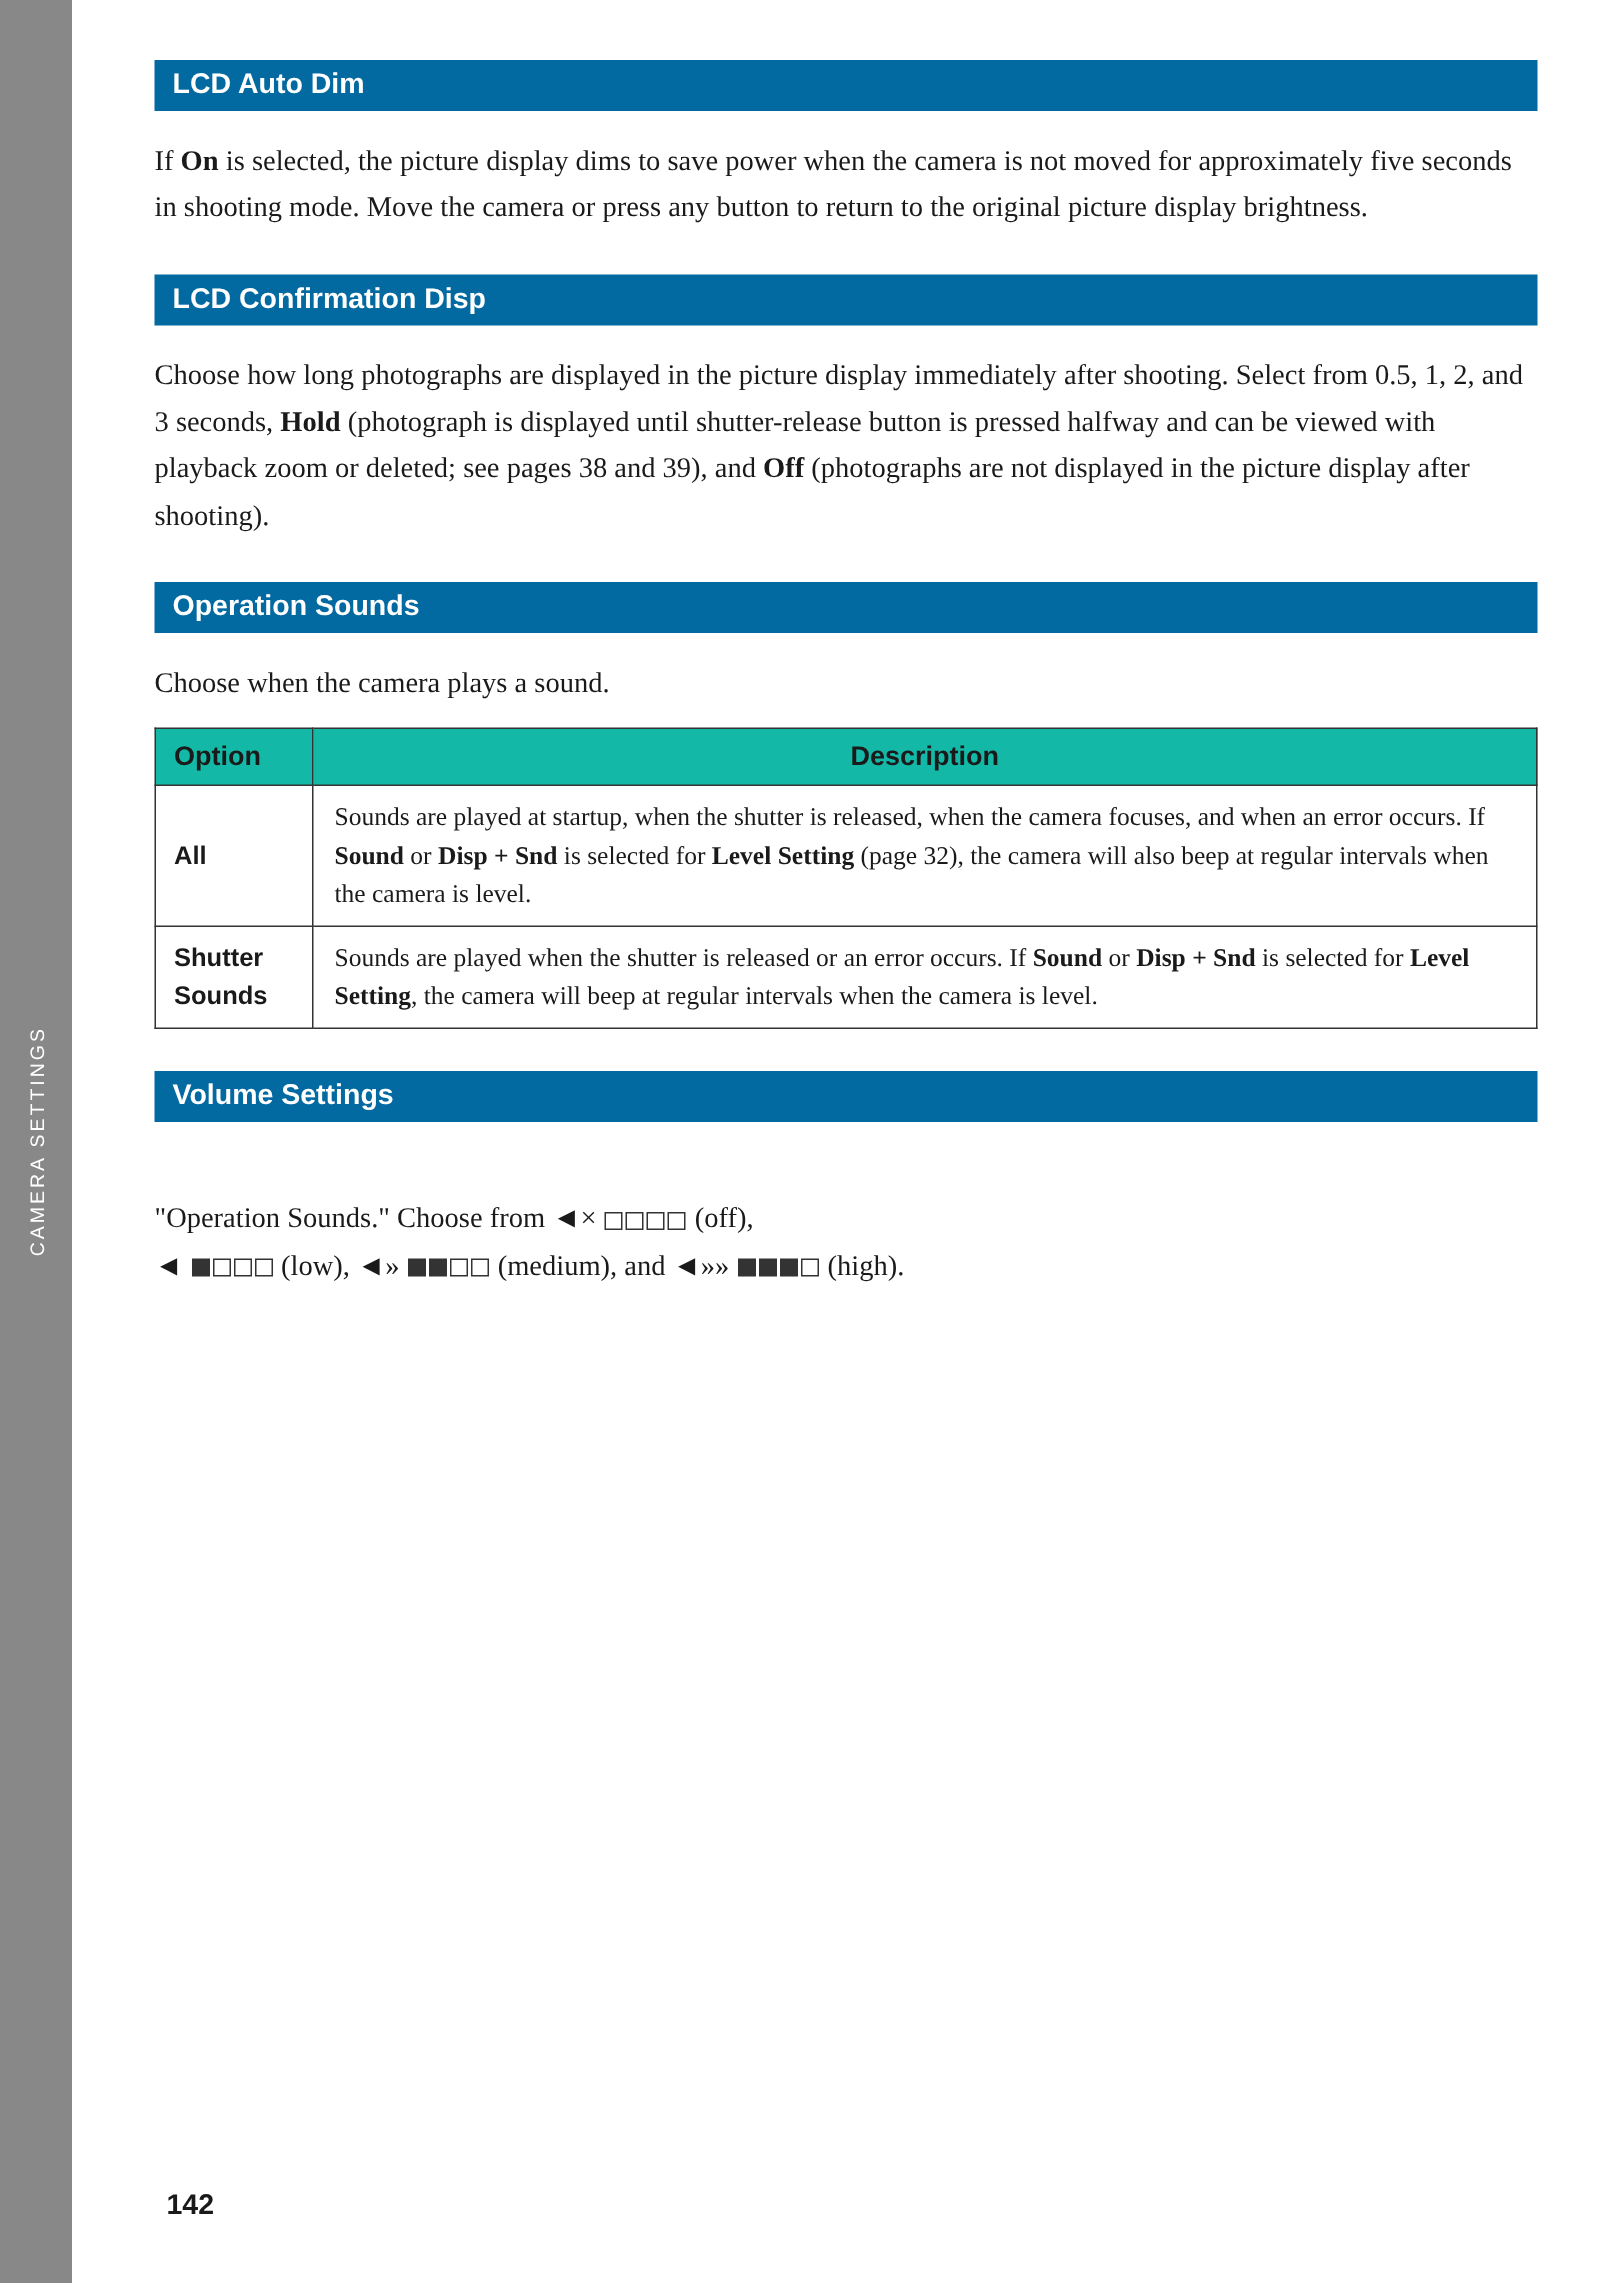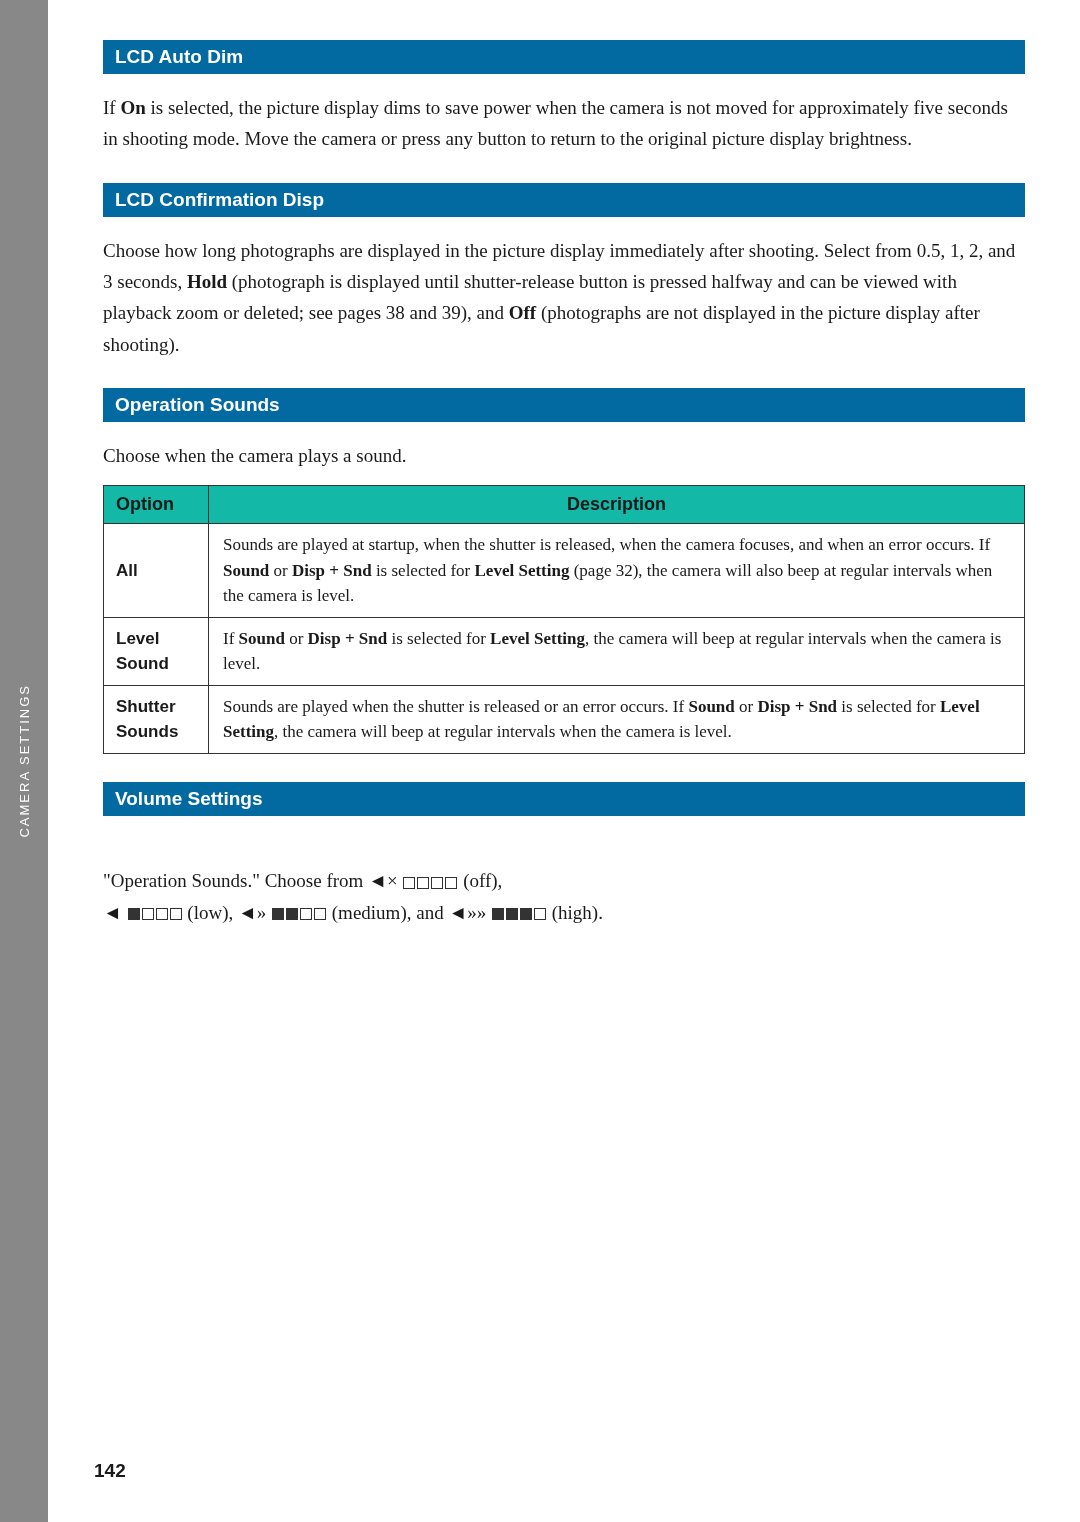--- a/index.html
+++ b/index.html
@@ -122,21 +122,21 @@
       font-family: 'Arial', sans-serif;
       text-align: left;
       vertical-align: top;
       width: 105px;
       padding-left: 12px;
     }
 
     .page-number {
       position: absolute;
       bottom: 40px;
-      left: 46px;
+      left: 63px;
       font-size: 19px;
       font-weight: bold;
       font-family: 'Arial', sans-serif;
     }
 
     .volume-line {
       font-size: 19px;
       line-height: 1.65;
     }
 
@@ -199,24 +199,20 @@
             <th>Description</th>
           </tr>
         </thead>
         <tbody>
 
           <tr>
             <td class="opt-label">All</td>
             <td>Sounds are played at startup, when the shutter is released, when the camera focuses, and when an error occurs. If <strong>Sound</strong> or <strong>Disp + Snd</strong> is selected for <strong>Level Setting</strong> (page 32), the camera will also beep at regular intervals when the camera is level.</td>
           </tr>
 
-          <tr>
-            <td class="opt-label">Level<br>Sound</td>
-            <td>If <strong>Sound</strong> or <strong>Disp + Snd</strong> is selected for <strong>Level Setting</strong>, the camera will beep at regular intervals when the camera is level.</td>
-          </tr>
 
           <tr>
             <td class="opt-label-top">Shutter<br>Sounds</td>
             <td>Sounds are played when the shutter is released or an error occurs. If <strong>Sound</strong> or <strong>Disp + Snd</strong> is selected for <strong>Level Setting</strong>, the camera will beep at regular intervals when the camera is level.</td>
           </tr>
         </tbody>
       </table>
     </div>
 
     <div>

